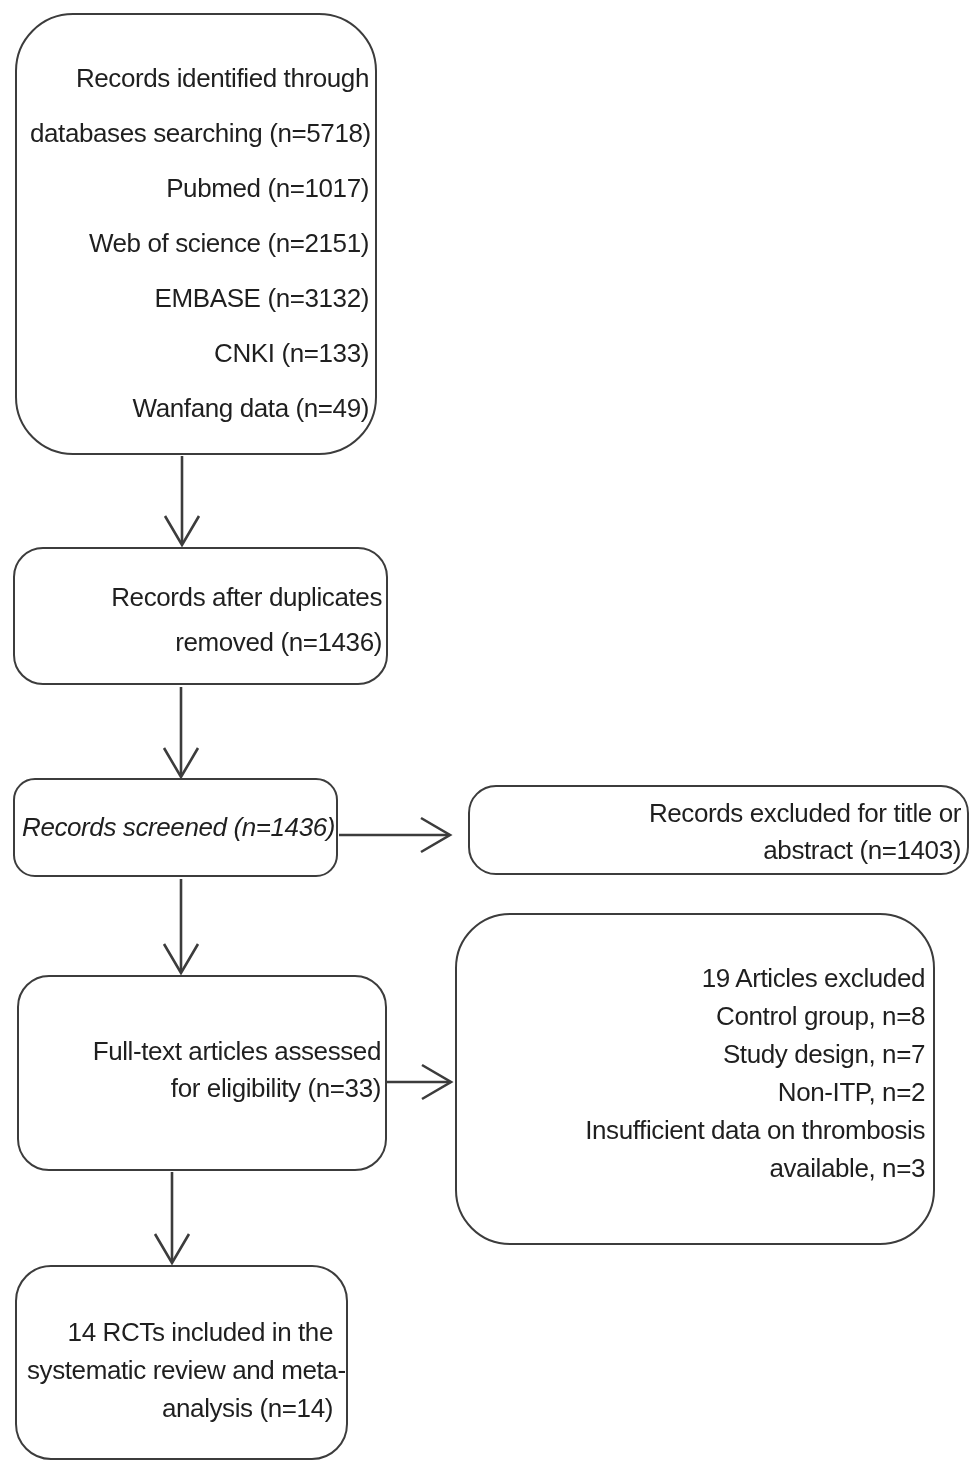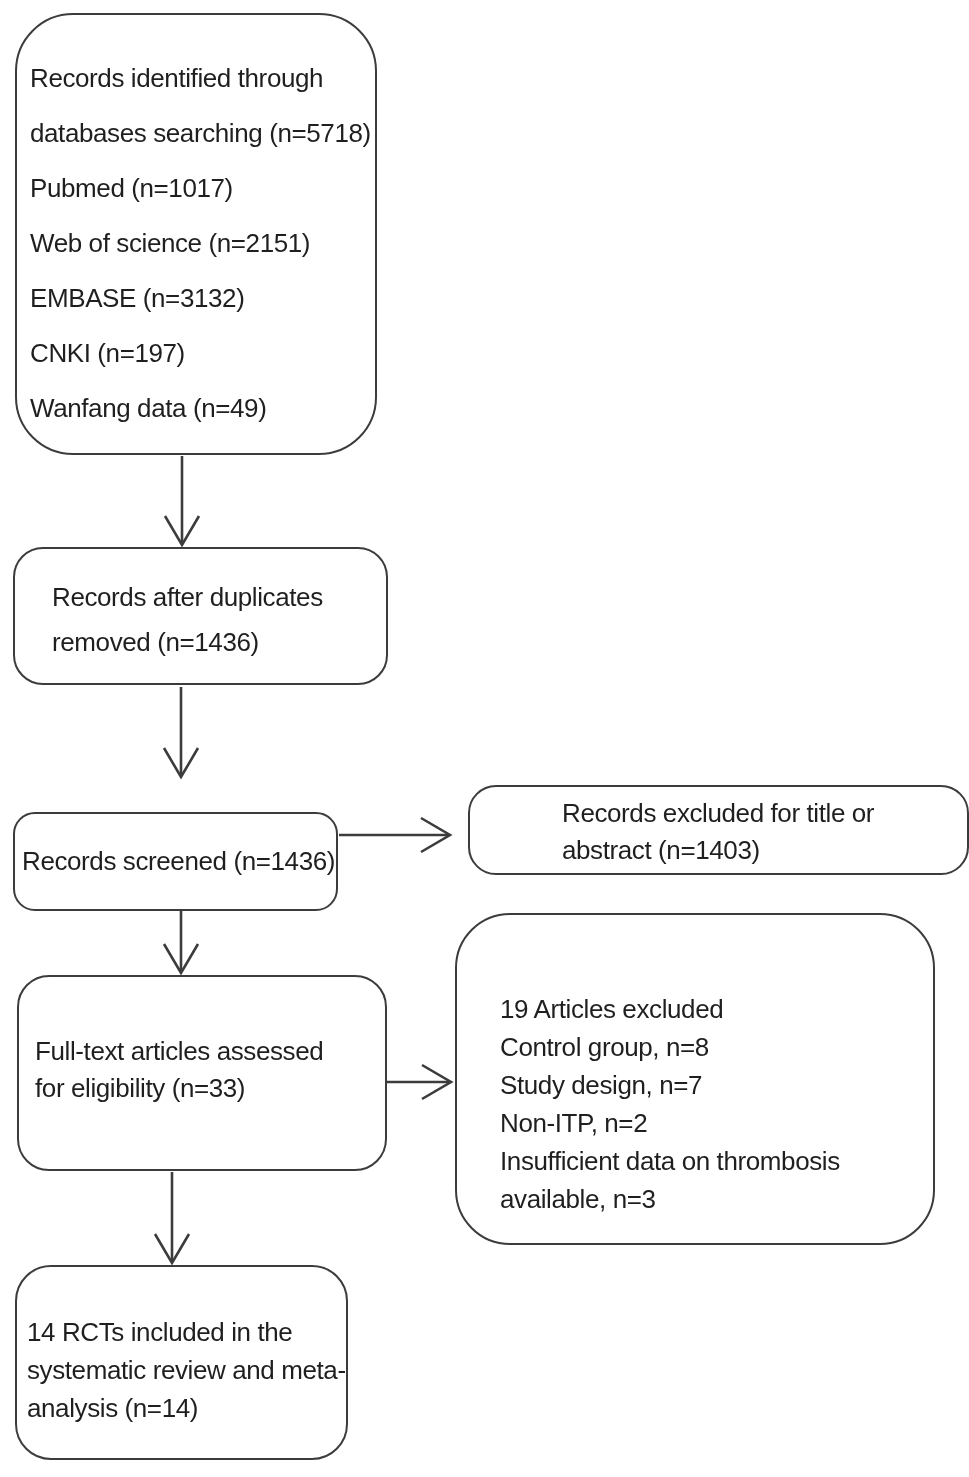--- a/index.html
+++ b/index.html
@@ -33,65 +33,67 @@
     stroke-linecap: butt;
   }
   .box {
     position: absolute;
     z-index: 2;
     background: var(--background);
     border: 2.6px solid var(--border);
     color: var(--text);
     font-size: 26px;
     letter-spacing: -0.4px;
+    text-align: right;
   }
   .box .line { white-space: nowrap; }
 
   .b-identification {
     left: 15px; top: 13px; width: 362px; height: 442px;
     border-radius: 58px;
     padding: 36px 6px 0 13px;
   }
   .b-identification .line { line-height: 55px; }
 
   .b-duplicates {
     left: 13px; top: 547px; width: 375px; height: 138px;
     border-radius: 30px;
     padding: 26px 4px 0 37px;
   }
   .b-duplicates .line { line-height: 45px; }
 
   .b-screened {
-    left: 13px; top: 812px; width: 325px; height: 99px;
+    left: 13px; top: 778px; width: 325px; height: 99px;
     border-radius: 22px;
     padding: 0 8px 0 7px;
     display: flex;
     flex-direction: column;
     justify-content: center;
+    font-style: italic;
   }
   .b-screened .line { line-height: 37px; }
 
   .b-excluded-title {
     left: 468px; top: 785px; width: 501px; height: 90px;
     border-radius: 28px;
     padding: 8px 6px 0 92px;
   }
   .b-excluded-title .line { line-height: 37px; }
 
   .b-fulltext {
     left: 17px; top: 975px; width: 370px; height: 196px;
     border-radius: 32px;
     padding: 56px 4px 0 16px;
   }
   .b-fulltext .line { line-height: 37px; }
 
   .b-excluded-fulltext {
     left: 455px; top: 913px; width: 480px; height: 332px;
     border-radius: 55px;
-    padding: 75px 8px 0 43px;
+    padding: 44px 8px 0 43px;
   }
   .b-excluded-fulltext .line { line-height: 38px; }
 
   .b-included {
     left: 15px; top: 1265px; width: 333px; height: 195px;
     border-radius: 36px;
     padding: 46px 13px 0 10px;
   }
   .b-included .line { line-height: 38px; }
 </style>
@@ -126,21 +128,21 @@
       <polyline points="155,1234 172,1263 189,1234"></polyline>
     </g>
   </svg>
 
   <div class="box b-identification">
       <div class="line">Records identified through</div>
       <div class="line">databases searching (n=5718)</div>
       <div class="line">Pubmed (n=1017)</div>
       <div class="line">Web of science (n=2151)</div>
       <div class="line">EMBASE (n=3132)</div>
-      <div class="line">CNKI (n=197)</div>
+      <div class="line">CNKI (n=133)</div>
       <div class="line">Wanfang data (n=49)</div>
     </div>
 
   <div class="box b-duplicates">
       <div class="line">Records after duplicates</div>
       <div class="line">removed (n=1436)</div>
     </div>
 
   <div class="box b-screened">
       <div class="line">Records screened (n=1436)</div>

